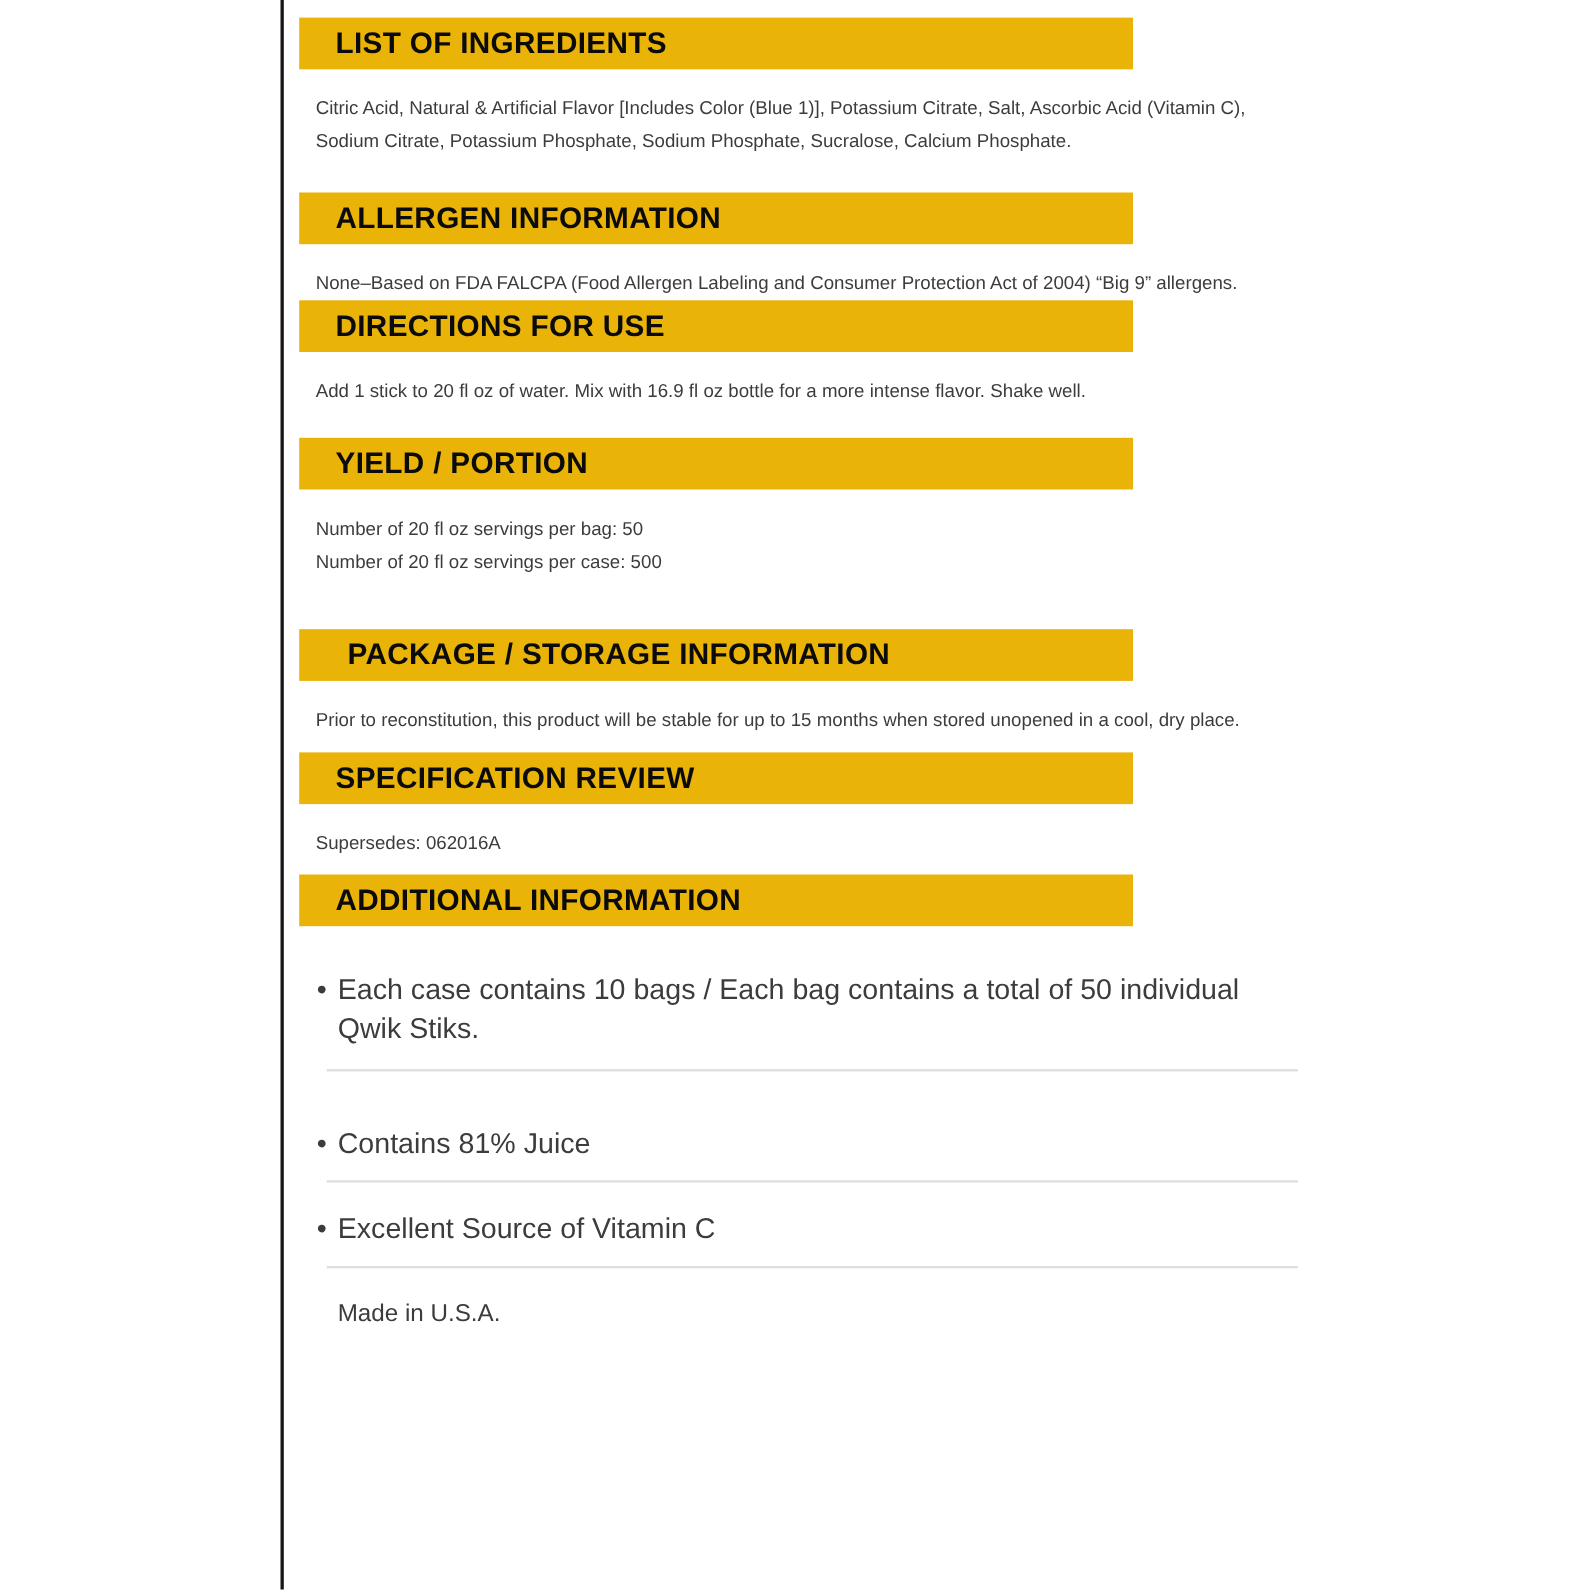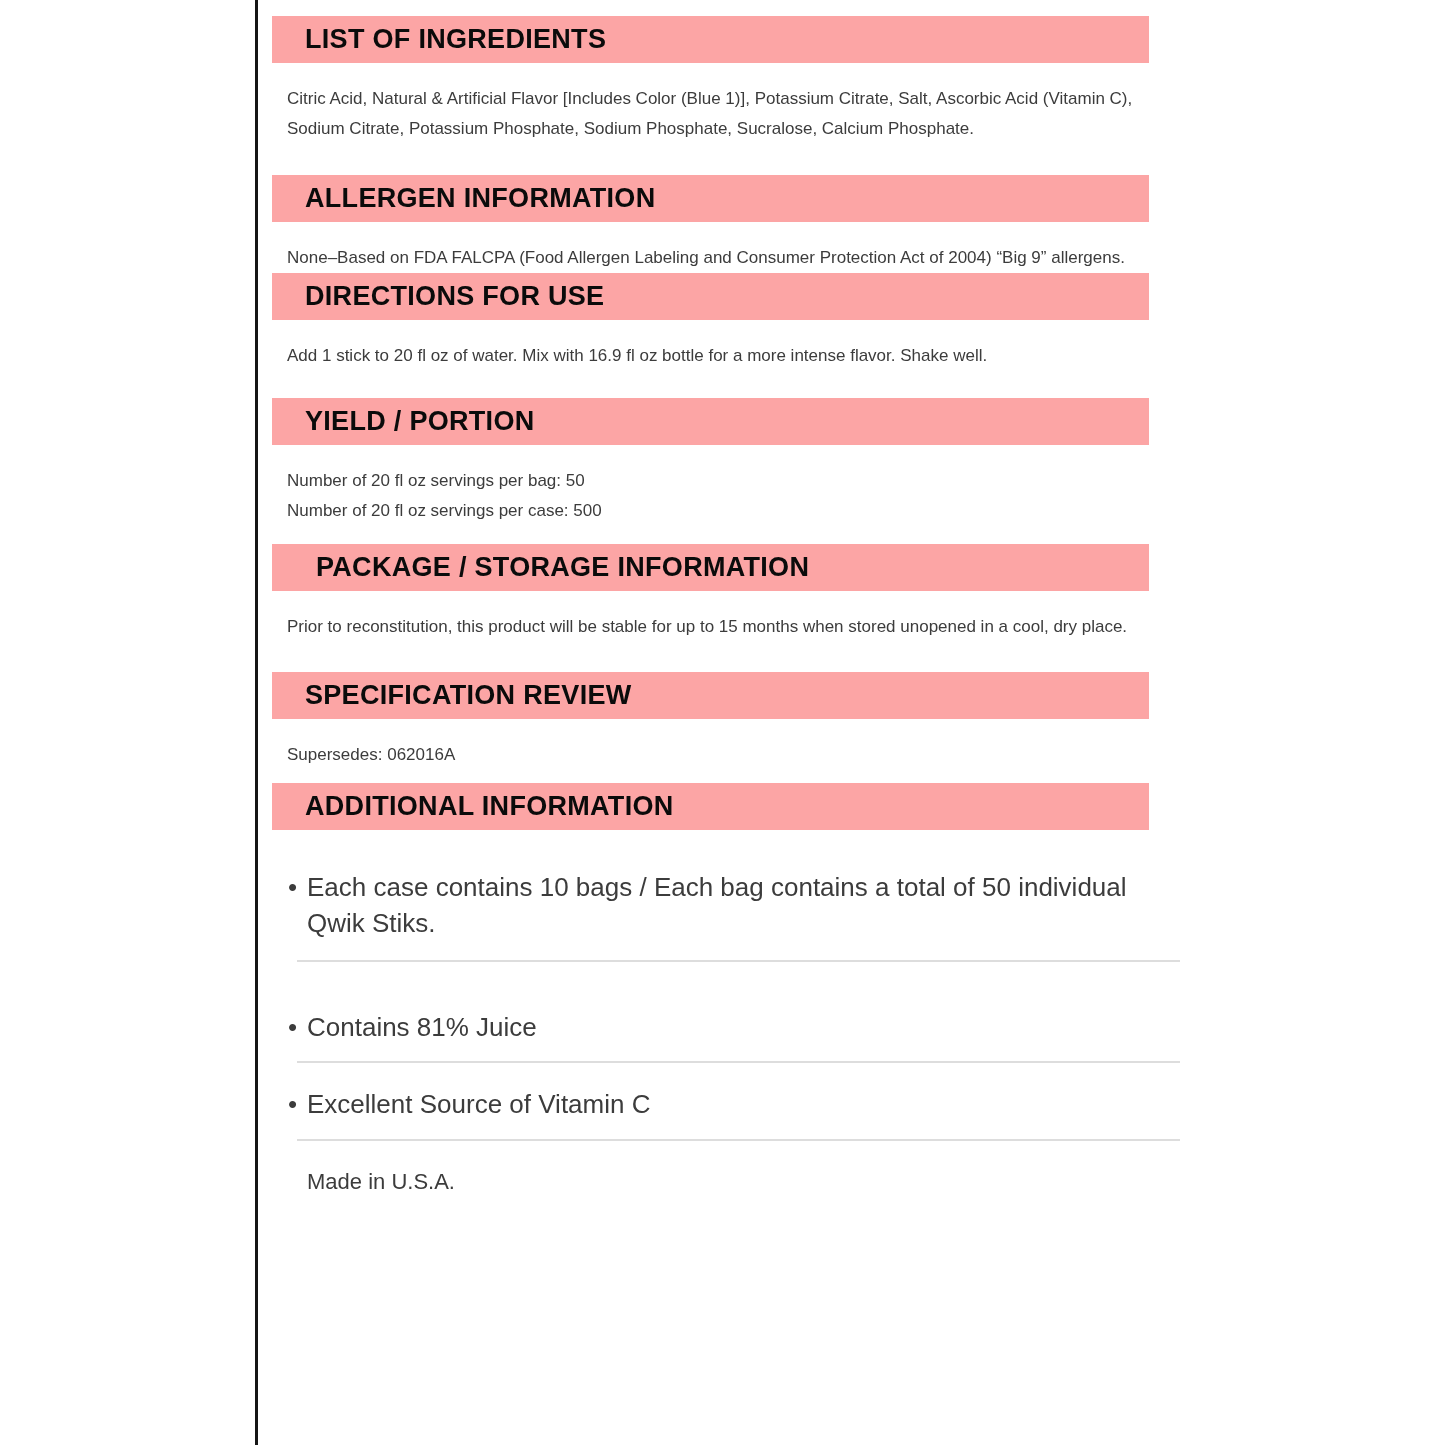--- a/index.html
+++ b/index.html
@@ -22,23 +22,23 @@
     height: 1445px;
     background: #161616;
   }
   .doc {
     position: absolute;
     left: 272px;
     top: 16px;
     width: 908px;
   }
   .section-bar {
-    width: 877px;
+    width: 758px;
     height: 47px;
-    background: #fca5a5;
+    background: #eab308;
     display: flex;
     align-items: center;
     box-sizing: border-box;
     padding-left: 33px;
   }
   .section-title {
     font-size: 27px;
     font-weight: bold;
     color: #0b0b0b;
     letter-spacing: 0.3px;
@@ -48,22 +48,22 @@
     margin: 21px 0 0 15px;
     width: 880px;
     font-size: 17px;
     line-height: 30px;
     color: #3c3c3c;
   }
   .para .line { display: block; }
   .mt-s2 { margin-top: 31px; }
   .mt-s3 { }
   .mt-s4 { margin-top: 27px; }
-  .mt-s5 { margin-top: 18px; padding-left: 44px; }
-  .mt-s6 { margin-top: 30px; }
+  .mt-s5 { margin-top: 46px; padding-left: 44px; }
+  .mt-s6 { margin-top: 14px; }
   .mt-s7 { margin-top: 13px; }
   .bullet-item {
     display: flex;
     margin-left: 16px;
     width: 890px;
     font-size: 26px;
     line-height: 36px;
     color: #3c3c3c;
   }
   .bullet-item .dot {

